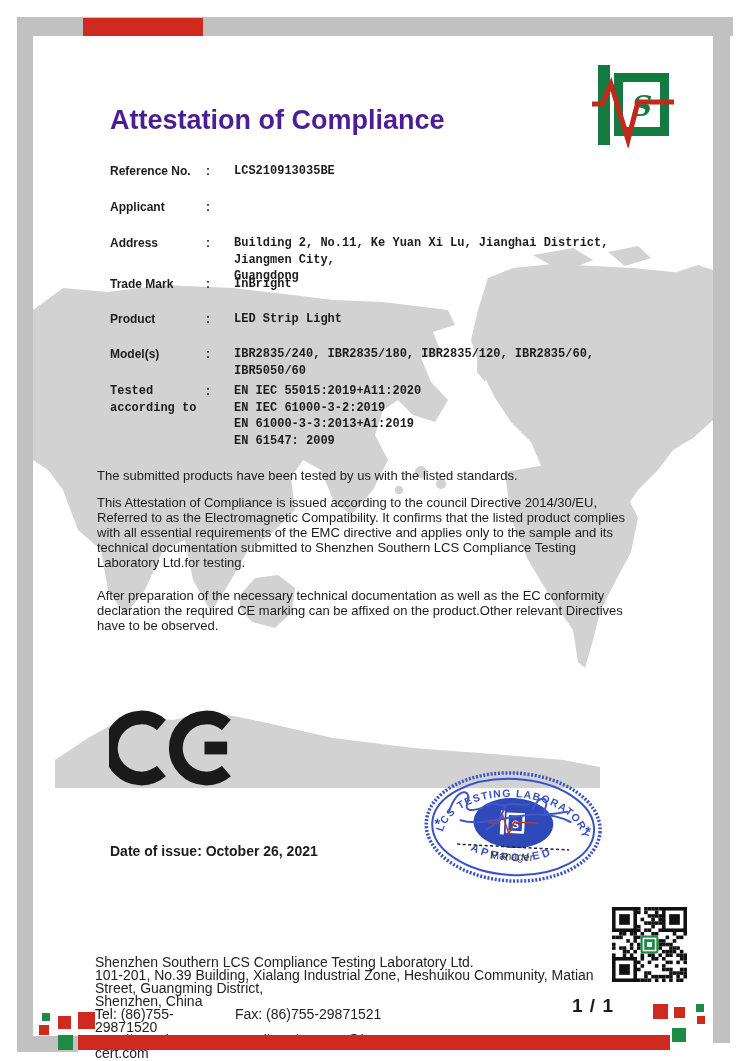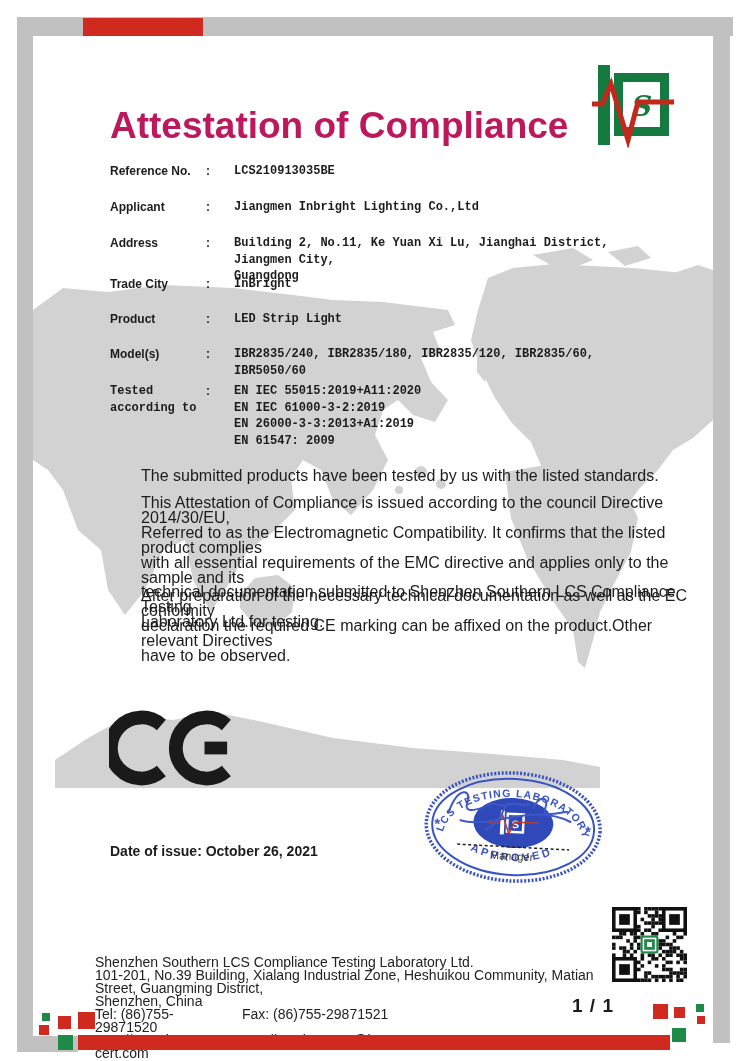--- a/index.html
+++ b/index.html
@@ -15,39 +15,39 @@
   .red-bottom{position:absolute;left:78px;top:1035px;width:592px;height:15px;background:#d0291f;}
   
   .sq{position:absolute;}
   .sq.red{background:#d0291f;}
   .sq.green{background:#1d8a46;}
   
   .map{position:absolute;left:33px;top:160px;width:680px;height:640px;}
   
   .logo{position:absolute;left:592px;top:62px;width:82px;height:86px;}
   
-  .title{position:absolute;left:110px;top:105px;font-size:37px;font-weight:700;color:#be185d;}
+  .title{position:absolute;left:110px;top:105px;font-size:27px;font-weight:700;color:#4c1d95;}
   
   .frow{position:absolute;left:110px;width:530px;display:grid;grid-template-columns:96px 28px 1fr;
         font-size:12px;font-weight:700;line-height:16.5px;}
   .pre{white-space:pre-line;font-family:Liberation Mono, monospace;}
   .f0{top:163px}.f1{top:199px}.f2{top:235px}.f3{top:276px}.f4{top:311px}.f5{top:346px}.f6{top:383px}
   
-  .para{position:absolute;left:97px;width:560px;font-size:16px;line-height:14.9px;white-space:pre-line;margin-left:44px;}
+  .para{position:absolute;left:97px;width:560px;font-size:13px;line-height:14.9px;white-space:pre-line;}
   .p1{top:469px}.p2{top:496px}.p3{top:589px}
   
   .ce{position:absolute;left:109px;top:703px;width:128px;height:90px;}
   .hidden-label{position:absolute;width:1px;height:1px;overflow:hidden;clip:rect(0 0 0 0);}
   
   .date{position:absolute;left:110px;top:843px;font-size:14px;font-weight:700;}
   
   .stamp{position:absolute;left:420px;top:767px;width:186px;height:126px;transform:rotate(3deg);}
   
   .footer{position:absolute;left:95px;top:956px;width:540px;font-size:14px;line-height:13px;color:#222;}
-  .fcols{display:grid;grid-template-columns:135px auto;column-gap:12px;}
+  .fcols{display:grid;grid-template-columns:135px auto;column-gap:5px;}
   .pageno{position:absolute;left:572px;top:995px;font-size:19px;font-weight:700;letter-spacing:1px;}
   .qr{position:absolute;left:612px;top:907px;width:75px;height:75px;}
 </style>
 </head>
 <body>
 
 <div class="page">
 
   <svg class="map" viewBox="0 0 680 640" preserveAspectRatio="none">
     <g fill="#d2d2d2" stroke="none">
@@ -90,50 +90,49 @@
   <div class="title">Attestation of Compliance</div>
 
   <div class="frow f0">
     <span>Reference No.</span>
     <span>:</span>
     <span class="pre">LCS210913035BE</span>
   </div>
   <div class="frow f1">
     <span>Applicant</span>
     <span>:</span>
-    <span class="pre">Jiangmen Inbright Lighting Co.,Ltd</span>
   </div>
   <div class="frow f2">
     <span>Address</span>
     <span>:</span>
     <span class="pre">Building 2, No.11, Ke Yuan Xi Lu, Jianghai District, Jiangmen City,
 Guangdong</span>
   </div>
   <div class="frow f3">
-    <span>Trade City</span>
+    <span>Trade Mark</span>
     <span>:</span>
     <span class="pre">InBright</span>
   </div>
   <div class="frow f4">
     <span>Product</span>
     <span>:</span>
     <span class="pre">LED Strip Light</span>
   </div>
   <div class="frow f5">
     <span>Model(s)</span>
     <span>:</span>
     <span class="pre">IBR2835/240, IBR2835/180, IBR2835/120, IBR2835/60, IBR5050/60</span>
   </div>
   <div class="frow f6">
     <span class="pre">Tested
 according to</span>
     <span>:</span>
     <span class="pre">EN IEC 55015:2019+A11:2020
 EN IEC 61000-3-2:2019
-EN 26000-3-3:2013+A1:2019
+EN 61000-3-3:2013+A1:2019
 EN 61547: 2009</span>
   </div>
 
   <div class="para p1">The submitted products have been tested by us with the listed standards.</div>
   <div class="para p2">This Attestation of Compliance is issued according to the council Directive 2014/30/EU,
 Referred to as the Electromagnetic Compatibility. It confirms that the listed product complies
 with all essential requirements of the EMC directive and applies only to the sample and its
 technical documentation submitted to Shenzhen Southern LCS Compliance Testing
 Laboratory Ltd.for testing.</div>
   <div class="para p3">After preparation of the necessary technical documentation as well as the EC conformity

